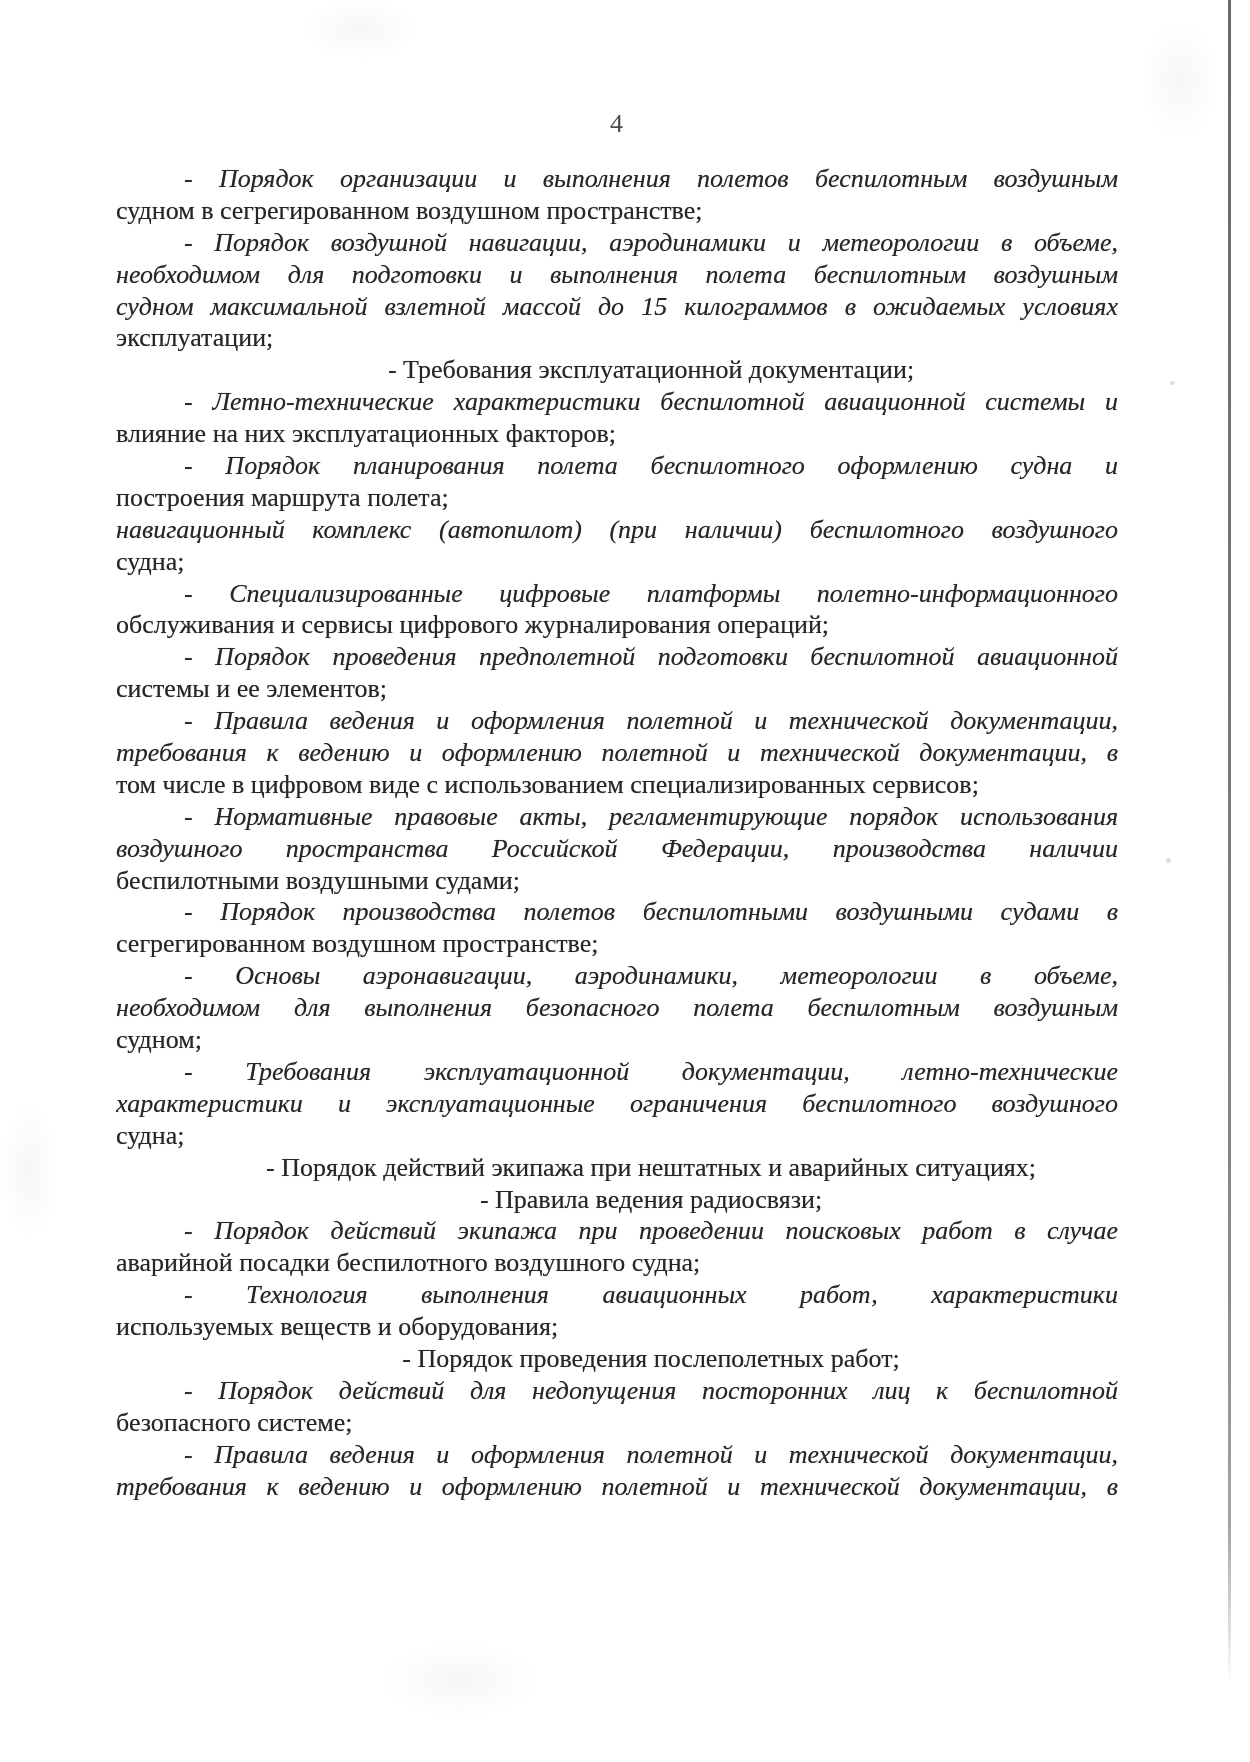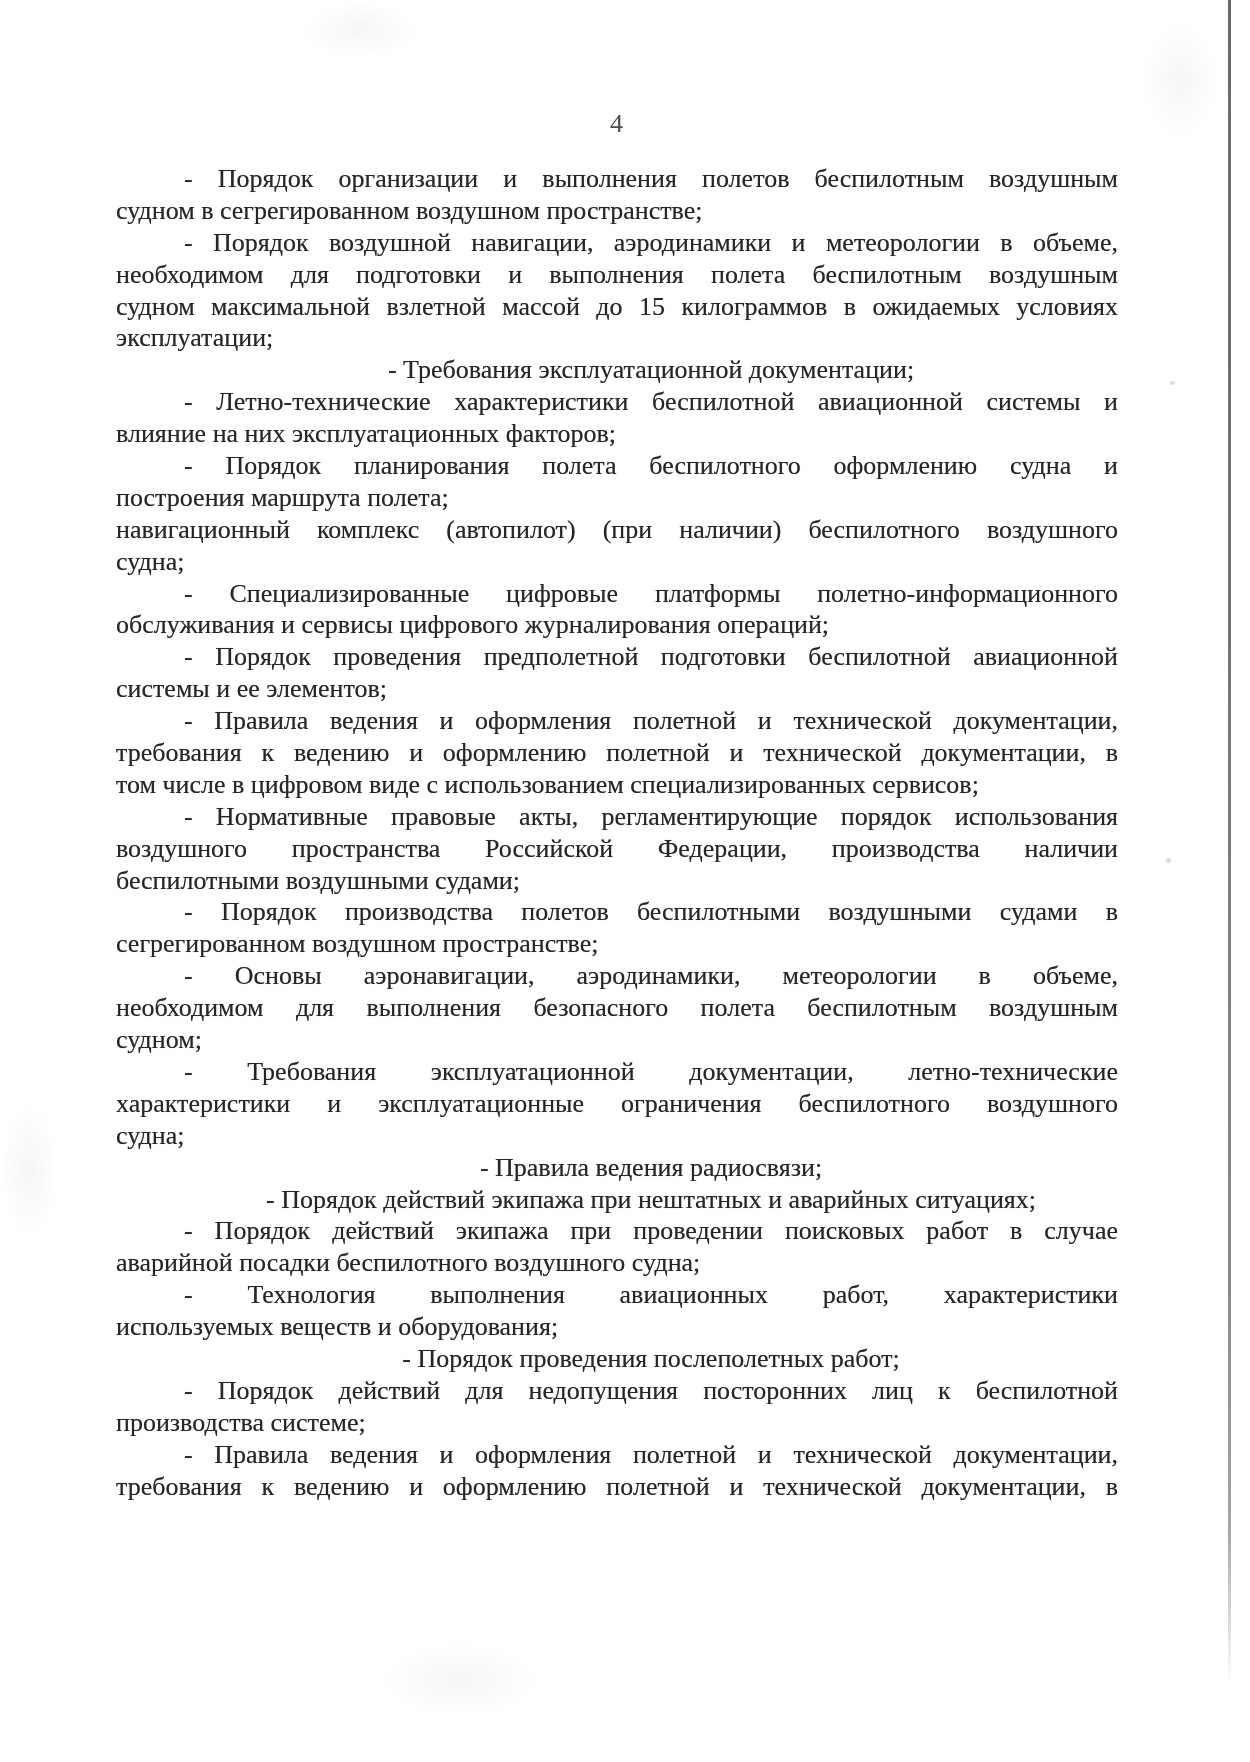--- a/index.html
+++ b/index.html
@@ -35,20 +35,21 @@
   .para { margin: 0; padding: 0; }
   .line {
     width: 100%;
     white-space: normal;
     overflow: hidden;
     max-height: 31.9px;
   }
   .line.just {
     text-align: justify;
     text-align-last: justify;
+    font-style: italic;
   }
   .line.indent { text-indent: 68px; text-align: center; }
   
   .scan-edge-line {
     position: absolute;
     top: 0;
     left: 1228px;
     width: 3px;
     height: 1700px;
     background: linear-gradient(to bottom,
@@ -130,39 +131,39 @@
         <div class="line indent just">- Основы аэронавигации, аэродинамики, метеорологии в объеме,</div>
         <div class="line just">необходимом для выполнения безопасного полета беспилотным воздушным</div>
         <div class="line">судном;</div>
       </div>
       <div class="para">
         <div class="line indent just">- Требования эксплуатационной документации, летно-технические</div>
         <div class="line just">характеристики и эксплуатационные ограничения беспилотного воздушного</div>
         <div class="line">судна;</div>
       </div>
       <div class="para">
-        <div class="line indent">- Правила ведения радиосвязи;</div>
+        <div class="line indent">- Порядок действий экипажа при нештатных и аварийных ситуациях;</div>
       </div>
       <div class="para">
-        <div class="line indent">- Порядок действий экипажа при нештатных и аварийных ситуациях;</div>
+        <div class="line indent">- Правила ведения радиосвязи;</div>
       </div>
       <div class="para">
         <div class="line indent just">- Порядок действий экипажа при проведении поисковых работ в случае</div>
         <div class="line">аварийной посадки беспилотного воздушного судна;</div>
       </div>
       <div class="para">
         <div class="line indent just">- Технология выполнения авиационных работ, характеристики</div>
         <div class="line">используемых веществ и оборудования;</div>
       </div>
       <div class="para">
         <div class="line indent">- Порядок проведения послеполетных работ;</div>
       </div>
       <div class="para">
         <div class="line indent just">- Порядок действий для недопущения посторонних лиц к беспилотной</div>
-        <div class="line">производства системе;</div>
+        <div class="line">безопасного системе;</div>
       </div>
       <div class="para">
         <div class="line indent just">- Правила ведения и оформления полетной и технической документации,</div>
         <div class="line just">требования к ведению и оформлению полетной и технической документации, в</div>
       </div>
     </div>
 
   <div class="scan-edge-line"></div>
   <div class="scan-speck speck-1"></div>
   <div class="scan-speck speck-2"></div>

